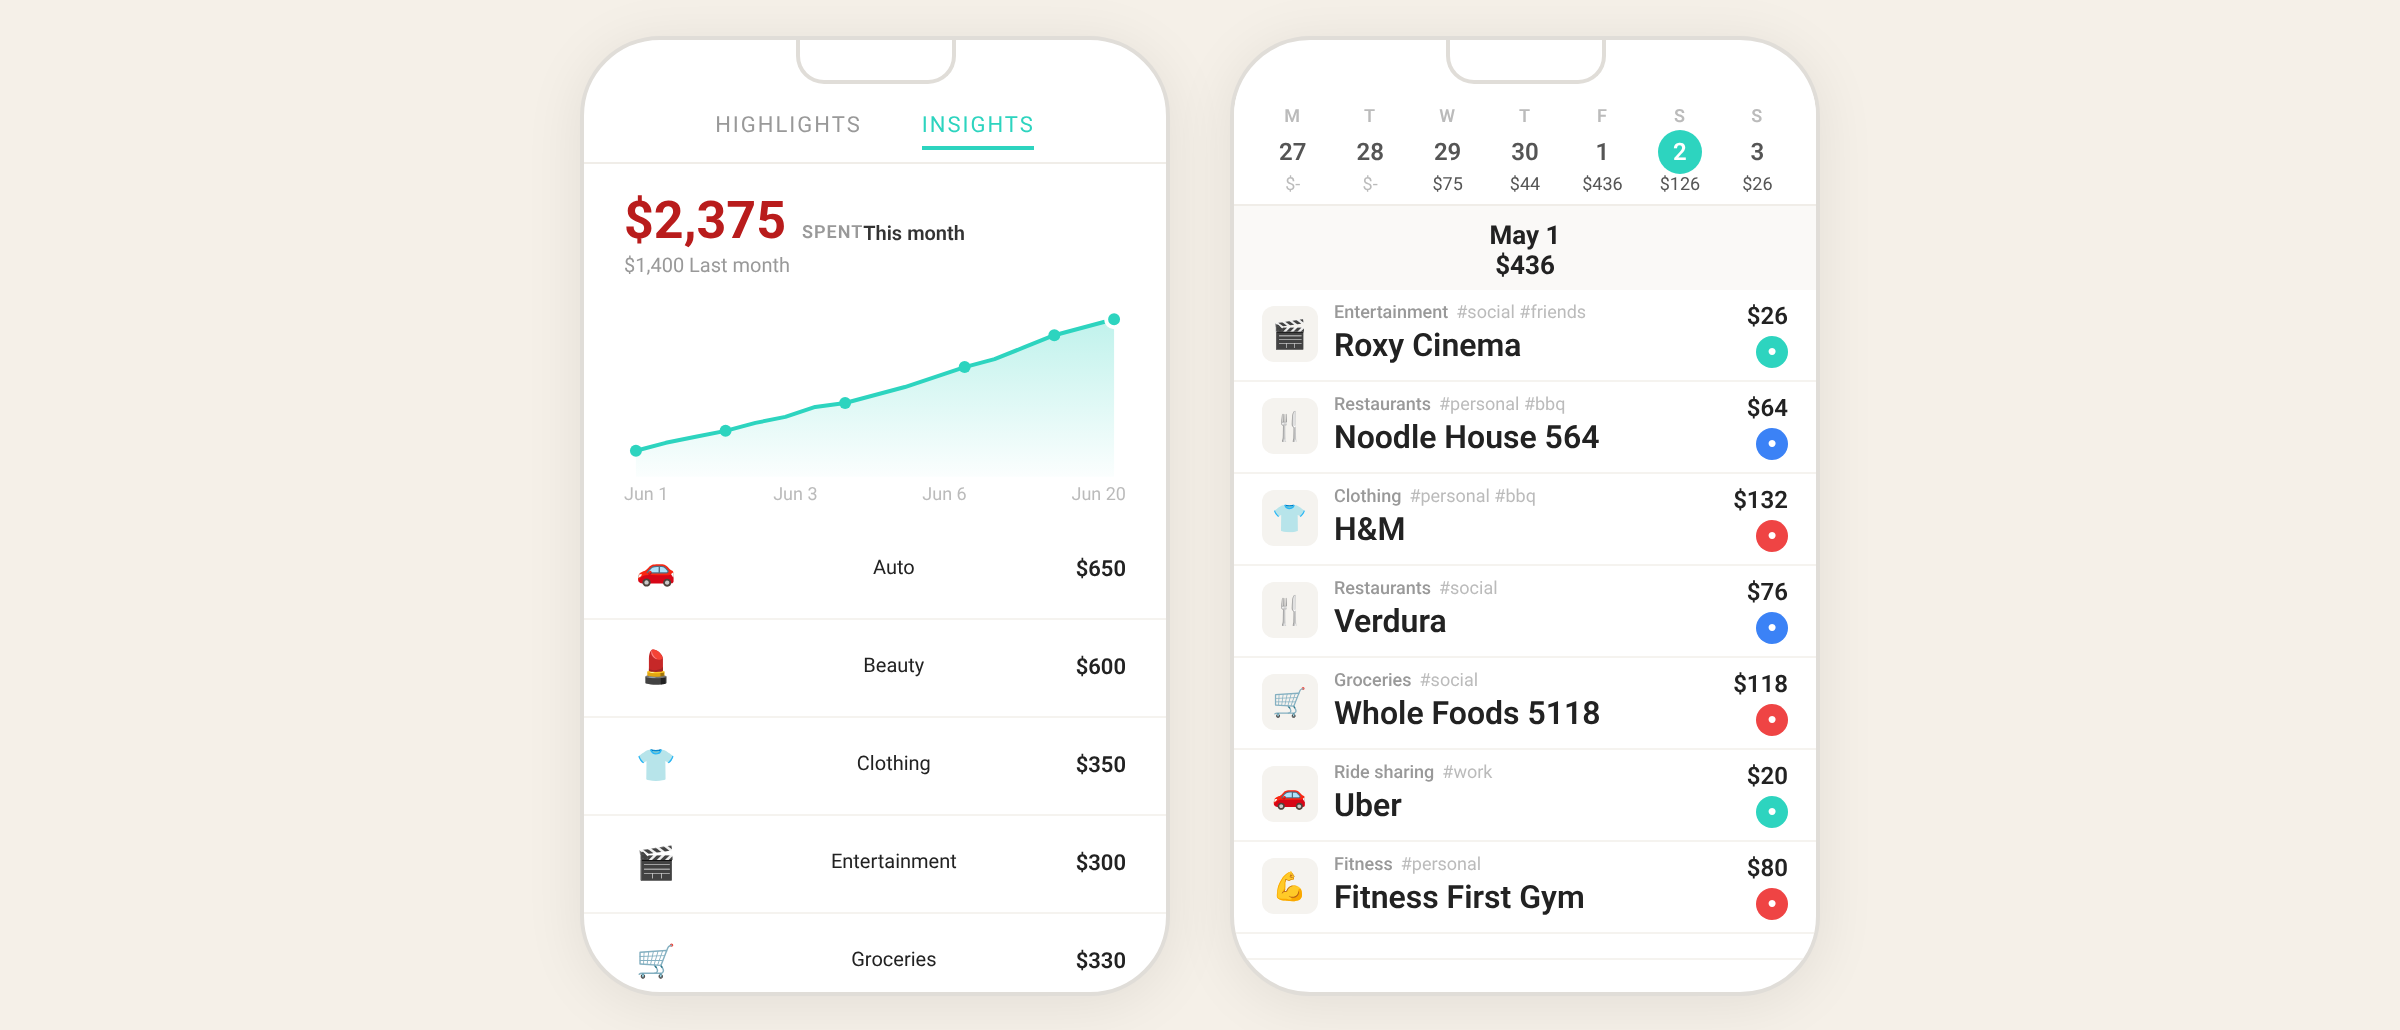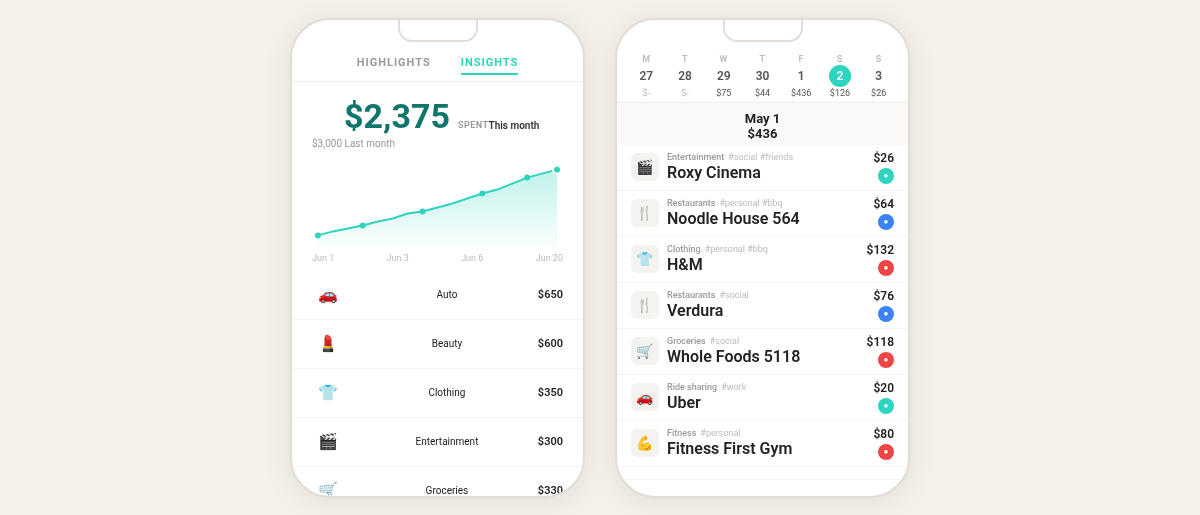--- a/index.html
+++ b/index.html
@@ -66,21 +66,21 @@
     .tabs {
       display: flex;
       justify-content: center;
       gap: 30px;
       padding: 8px 0 6px;
       border-bottom: 1px solid #f0ede8;
     }
 
     .tab {
       font-size: 11px;
-      font-weight: 700;
+      font-weight: 400;
       letter-spacing: 1px;
       color: #999;
       padding-bottom: 4px;
       cursor: pointer;
       text-transform: uppercase;
     }
 
     .tab.active {
       color: #2dd4bf;
       border-bottom: 2px solid #2dd4bf;
@@ -90,24 +90,23 @@
       padding: 14px 20px 6px;
     }
 
     .spent-amount {
       display: flex;
       align-items: baseline;
       gap: 8px;
     }
 
     .amount-big {
-      font-size: 34px;
+      font-size: 26px;
       font-weight: 700;
-      color: #0f766e;
-      margin-left: 32px;
+      color: #b91c1c;
     }
 
     .spent-label {
       display: flex;
       flex-direction: row;
       line-height: 1.2;
     }
 
     .spent-text {
       font-size: 9px;
@@ -377,21 +376,21 @@
       </div>
 
       <div class="spending-header">
         <div class="spent-amount">
           <span class="amount-big">$2,375</span>
           <div class="spent-label">
             <span class="spent-text">SPENT</span>
             <span class="period-text">This month</span>
           </div>
         </div>
-        <div class="last-month">$3,000 Last month</div>
+        <div class="last-month">$1,400 Last month</div>
       </div>
 
       <div class="chart-area">
         <svg class="chart-svg" viewBox="0 0 260 85" xmlns="http://www.w3.org/2000/svg">
           <defs>
             <linearGradient id="chartGrad" x1="0" y1="0" x2="0" y2="1">
               <stop offset="0%" stop-color="#2dd4bf" stop-opacity="0.3"></stop>
               <stop offset="100%" stop-color="#2dd4bf" stop-opacity="0.02"></stop>
             </linearGradient>
           </defs>

